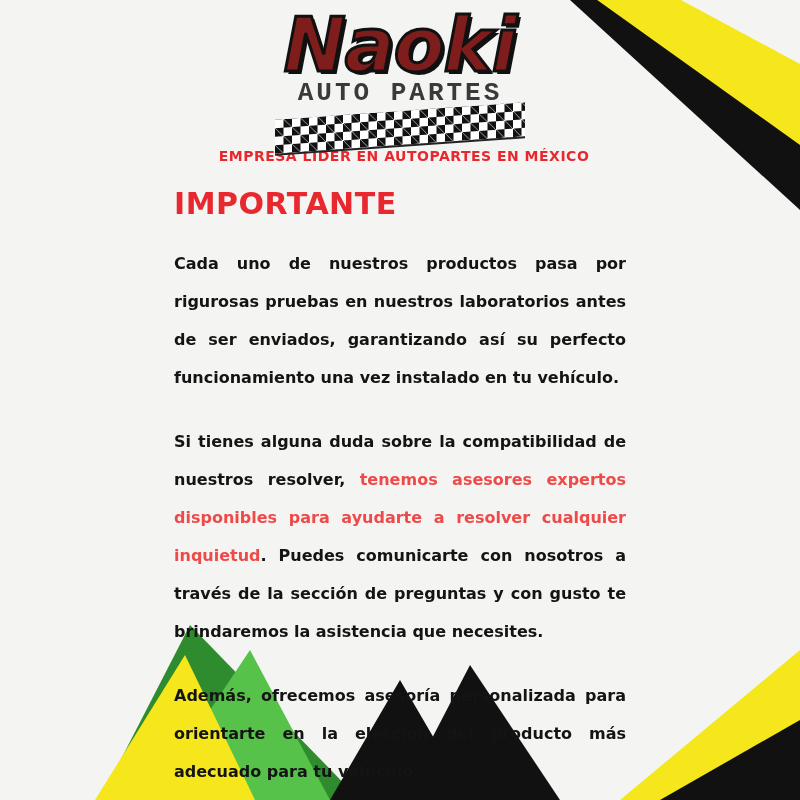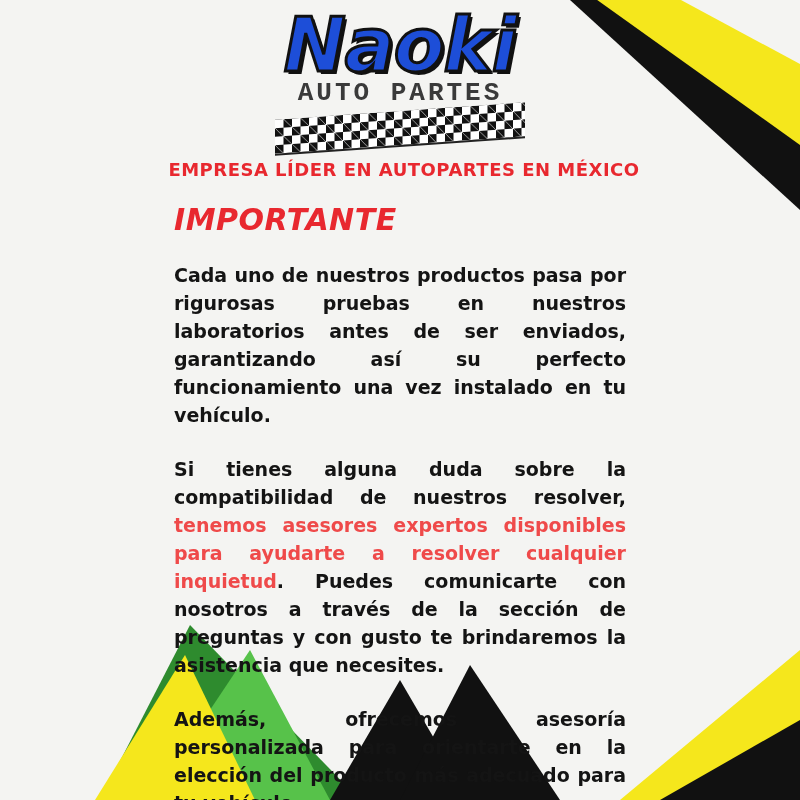--- a/index.html
+++ b/index.html
@@ -72,21 +72,21 @@
     text-align: center;
     position: relative;
   }
   .logo-naoki {
     font-family: "DejaVu Sans", sans-serif;
     font-weight: bold;
     font-style: italic;
     font-size: 74px;
     line-height: 74px;
     letter-spacing: -1px;
-    color: #1d4ed8;
+    color: #7f1d1d;
     -webkit-text-stroke: 3px #111111;
     text-shadow: 3px 3px 0 #111111;
     margin: 0;
     padding: 0 10px;
   }
   .logo-sub {
     font-family: Liberation Mono, monospace;
     font-weight: bold;
     font-size: 26px;
     letter-spacing: 3px;
@@ -102,50 +102,49 @@
       linear-gradient(45deg, #111 25%, transparent 25%, transparent 75%, #111 75%, #111),
       linear-gradient(45deg, #111 25%, #fff 25%, #fff 75%, #111 75%, #111);
     background-size: 17px 17px;
     background-position: 0 0, 8.5px 8.5px;
     transform: skewY(-4deg);
     border-bottom: 2px solid #222;
   }
   .tagline {
     font-family: "DejaVu Sans", sans-serif;
     font-weight: bold;
-    font-size: 18px;
+    font-size: 14px;
     letter-spacing: 0.5px;
     color: #e8282f;
-    margin-top: 12px;
+    margin-top: 1px;
     text-align: center;
     padding-left: 8px;
   }
 
   
   .content {
     position: relative;
     z-index: 5;
     margin: 22px auto 0 auto;
     width: 452px;
   }
   .title {
     font-family: "DejaVu Sans", sans-serif;
     font-weight: bold;
     font-size: 30px;
     color: #e8282f;
     letter-spacing: 0.5px;
     margin: 0 0 24px 0;
     text-align: left;
-    font-style: italic;
   }
   .para {
     font-family: "DejaVu Sans", sans-serif;
     font-weight: bold;
-    font-size: 19px;
-    line-height: 28px;
+    font-size: 16px;
+    line-height: 38px;
     color: #141414;
     text-align: justify;
     margin: 0 0 26px 0;
   }
   .para:last-child { margin-bottom: 12px; }
   .hl {
     color: #ef4a4a;
   }
 </style>
 </head>

